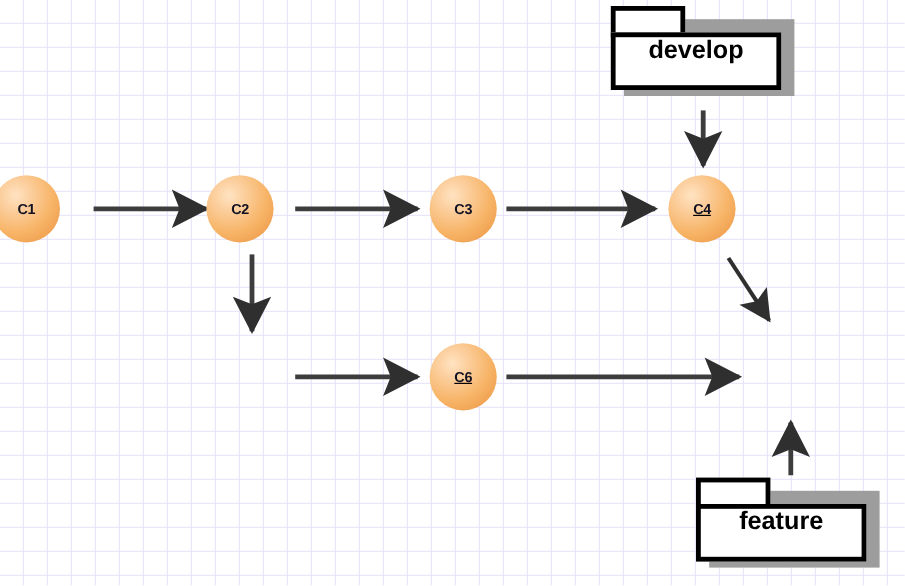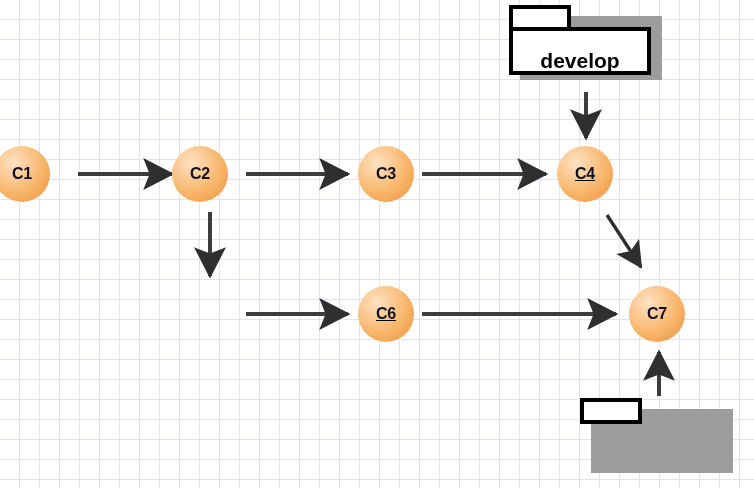--- a/index.html
+++ b/index.html
@@ -39,21 +39,21 @@
                 #fcd0a0 22%,
                 #f7b467 58%,
                 #f0a050 82%,
                 #e8943f 100%);
     display: flex;
     align-items: center;
     justify-content: center;
   }
   .commit-label {
     font-family: "Liberation Sans", sans-serif;
-    font-size: 16px;
+    font-size: 12px;
     font-weight: bold;
     color: #111122;
     letter-spacing: -0.3px;
     line-height: 1;
     user-select: none;
   }
   .folder {
     position: absolute;
   }
   .folder-shadow {
@@ -68,21 +68,21 @@
     border: 4px solid #000000;
     box-sizing: border-box;
   }
   .folder-body {
     position: absolute;
     left: 0;
     background: #ffffff;
     border: 4px solid #000000;
     box-sizing: border-box;
     display: flex;
-    align-items: flex-end;
+    align-items: flex-start;
     justify-content: center;
   }
   .folder-label {
     font-family: "Liberation Sans", sans-serif;
     font-size: 21px;
     font-weight: bold;
     color: #000000;
     line-height: 1;
     user-select: none;
   }
@@ -132,30 +132,30 @@
 
   <div class="commit-node" style="left:557px; top:146px;text-decoration:underline;">
     <span class="commit-label">C4</span>
   </div>
 
 
   <div class="commit-node" style="left:358px; top:286px;text-decoration:underline;">
     <span class="commit-label">C6</span>
   </div>
 
-  <div class="commit-node" style="left:629px; top:286px;">
-    <span class="commit-label">C7</span>
-  </div>
 
   <div class="folder" style="left:509px; top:5px; width:148px; height:70px;">
     <div class="folder-shadow" style="left:11px; top:11px; width:142px; height:64px;"></div>
     <div class="folder-tab" style="width:62px; height:26px;"></div>
     <div class="folder-body" style="top:22px; width:142px; height:48px;">
       <span class="folder-label">develop</span>
     </div>
   </div>
 
   <div class="folder" style="left:580px; top:398px; width:148px; height:70px;">
     <div class="folder-shadow" style="left:11px; top:11px; width:142px; height:64px;"></div>
     <div class="folder-tab" style="width:62px; height:26px;"></div>
+    <div class="folder-body" style="top:22px; width:142px; height:48px;">
+      <span class="folder-label">feature</span>
+    </div>
   </div>
 
 </div>
 
 </body></html>

